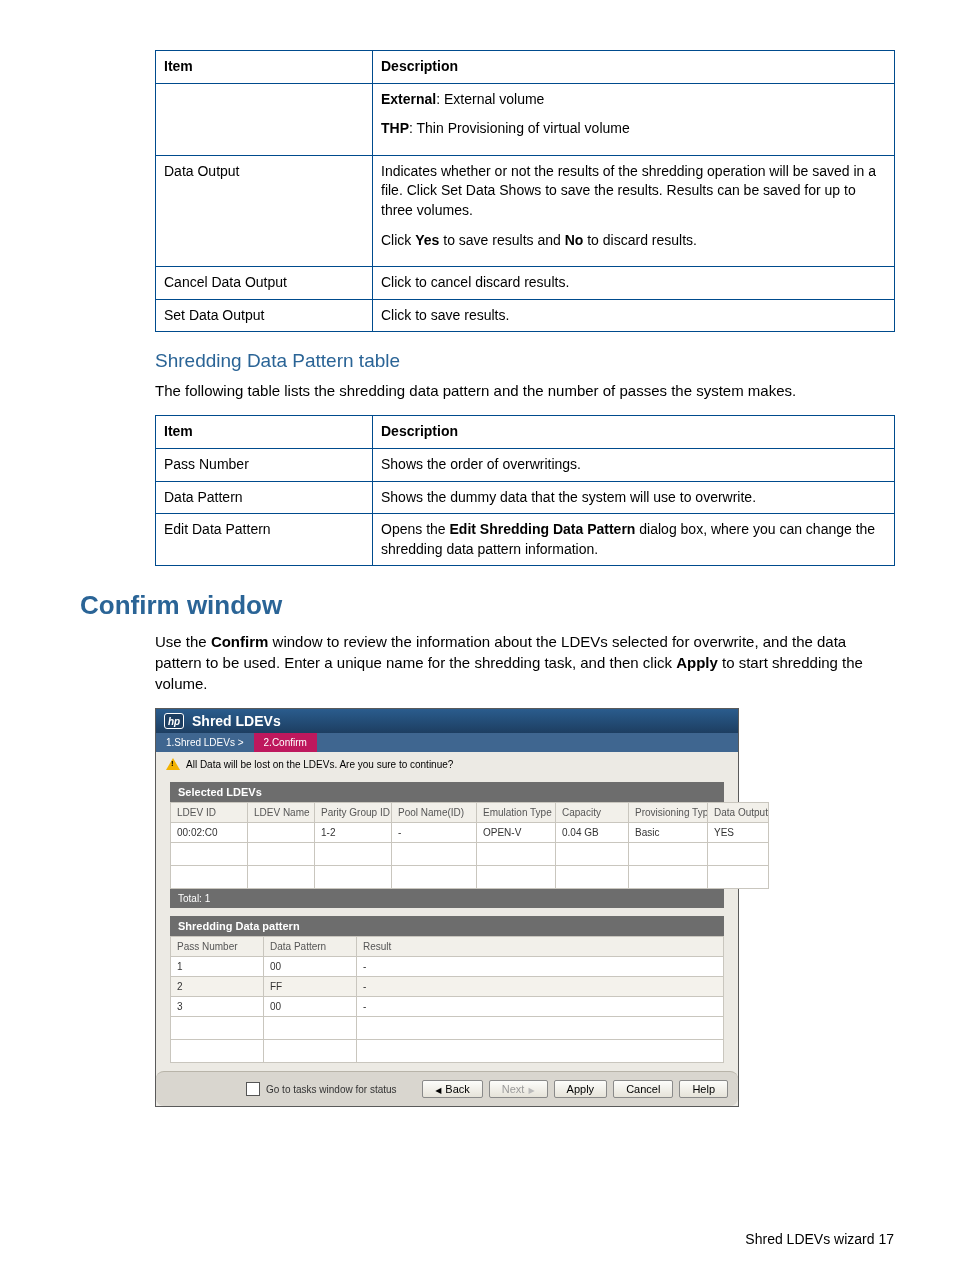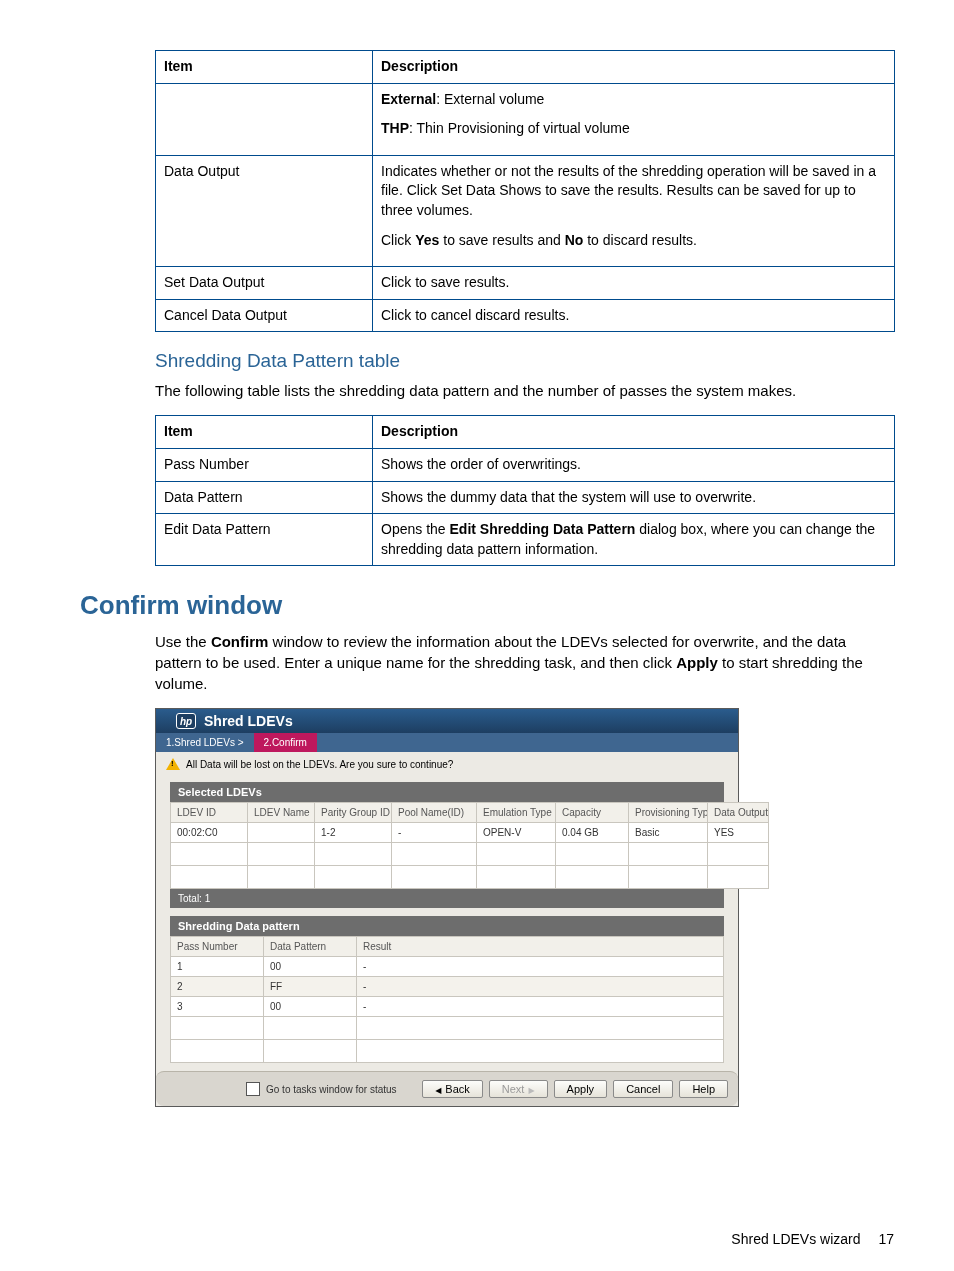--- a/index.html
+++ b/index.html
@@ -59,41 +59,41 @@
     margin: 24px 0 10px 20px;
   }
   b { font-weight: bold; }
   
   .footer {
     position: absolute;
     bottom: 24px;
     right: 60px;
     font-size: 14px;
   }
-  .footer .num { margin-left: 14px; }
+  .footer .num { }
 
   
   .dlg-wrap {
     margin-left: 95px;
     margin-top: 14px;
   }
   .dlg {
     width: 582px;
     border: 1px solid #5a5a5a;
     font-size: 10px;
     color: #333;
     background: #eceae4;
     font-family: Verdana, Geneva, sans-serif;
   }
   .dlg-titlebar {
     background: linear-gradient(#2a5c8d, #1d3e61);
     color: #fff;
     display: flex;
     align-items: center;
-    padding: 4px 20px;
+    padding: 4px 8px;
     font-size: 14px;
     font-weight: bold;
   }
   .hp-badge {
     display: inline-flex;
     width: 18px;
     height: 14px;
     border: 1px solid #fff;
     border-radius: 3px;
     background: #1d3e61;
@@ -254,26 +254,26 @@
     <tr>
       <td>Data Output</td>
       <td>
         <p class="p">Indicates whether or not the results of the shredding operation will be saved in a file. Click Set Data Shows to save the results. Results can be saved for up to three volumes.</p>
         <p class="p">
           <span>Click </span><b>Yes</b><span> to save results and </span><b>No</b><span> to discard results.</span>
         </p>
       </td>
     </tr>
     <tr>
+      <td>Cancel Data Output</td>
+      <td>Click to cancel discard results.</td>
+    </tr>
+    <tr>
       <td>Set Data Output</td>
       <td>Click to save results.</td>
-    </tr>
-    <tr>
-      <td>Cancel Data Output</td>
-      <td>Click to cancel discard results.</td>
     </tr>
   </tbody>
     </table>
 
   <h3 class="sub">Shredding Data Pattern table</h3>
   <div class="body-text">The following table lists the shredding data pattern and the number of passes the system makes.</div>
 
   <table class="doc-table">
     <tbody>
         <tr>

